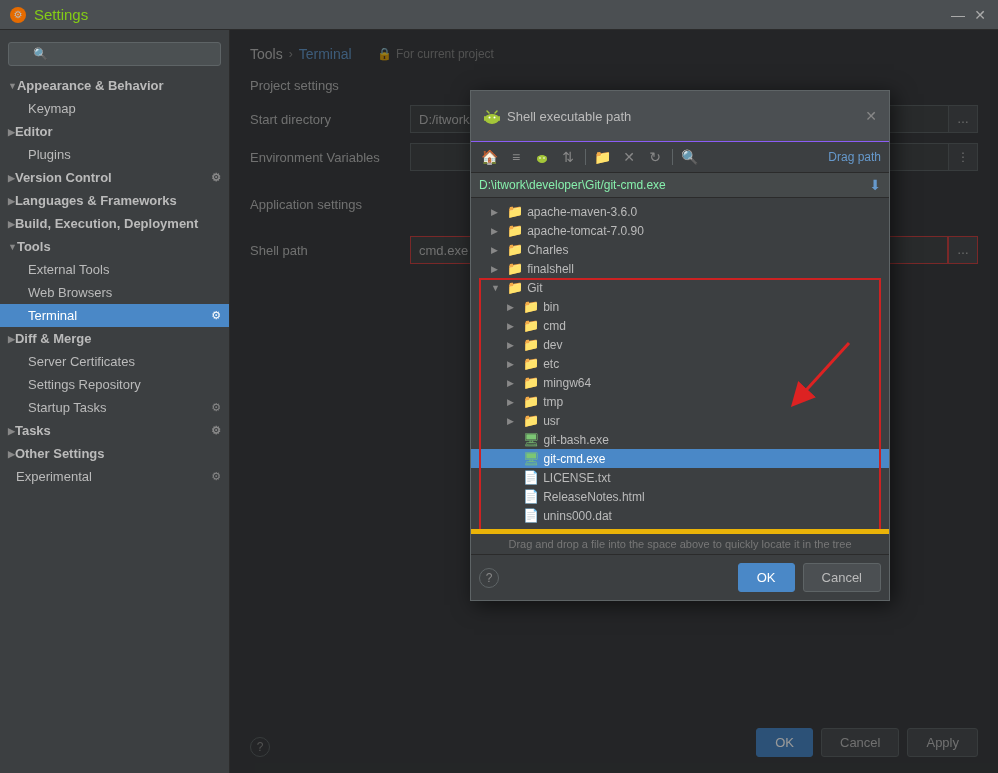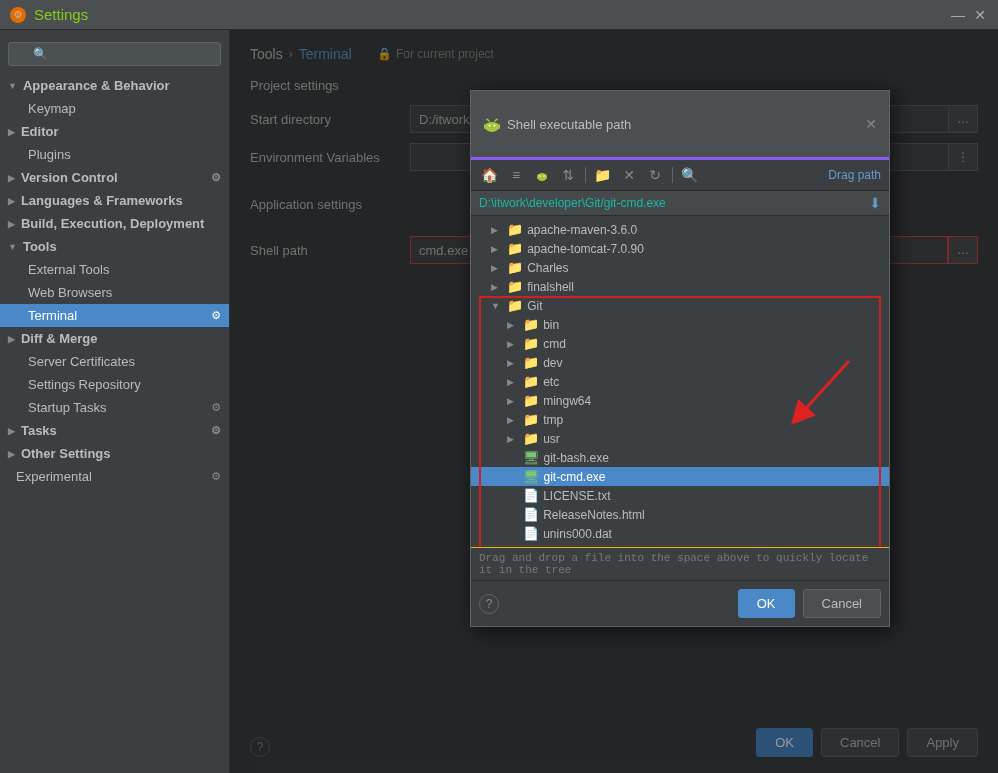--- a/index.html
+++ b/index.html
@@ -105,21 +105,20 @@
       font-size: 13px;
       display: flex;
       align-items: center;
       gap: 6px;
     }
     .sidebar-item.active { background: #4a88c7; color: #fff; }
 
     .sidebar-group {
       display: flex;
       align-items: center;
-      gap: 6px;
       padding: 4px 8px;
       cursor: pointer;
       color: #bbb;
       font-size: 13px;
       font-weight: 600;
     }
 
     .arrow {
       font-size: 9px;
       color: #888;
@@ -266,25 +265,25 @@
       width: 420px;
       background: #3c3f41;
       border: 1px solid #5e6466;
       display: flex;
       flex-direction: column;
       box-shadow: 4px 4px 20px rgba(0,0,0,0.6);
     }
 
     .dialog-title-bar {
       background: #4b4f52;
-      padding: 24px 12px;
+      padding: 16px 12px;
       display: flex;
       align-items: center;
       justify-content: space-between;
-      border-bottom: 3px solid #8b5cf6;
+      border-bottom: 1px solid #8b5cf6;
     }
     .dialog-close {
       cursor: pointer;
       color: #888;
       font-size: 14px;
     }
 
     .dialog-toolbar {
       background: #3c3f41;
       border-bottom: 1px solid #2b2b2b;
@@ -323,21 +322,21 @@
       border-bottom: 1px solid #2b2b2b;
       padding: 4px 8px;
       display: flex;
       align-items: center;
       gap: 6px;
     }
     .dialog-path-input {
       flex: 1;
       background: transparent;
       border: none;
-      color: #14b8a6;
+      color: #86efac;
       font-size: 12px;
       outline: none;
     }
     .dialog-path-download {
       color: #6699cc;
       font-size: 14px;
       cursor: pointer;
     }
 
     .dialog-file-tree {
@@ -365,26 +364,25 @@
       font-size: 9px;
       color: #888;
       flex-shrink: 0;
     }
 
     .tree-indent1 { padding-left: 20px; }
     .tree-indent2 { padding-left: 36px; }
 
     .dialog-drag-hint {
       background: #3c3f41;
-      border-top: 1px solid #eab308;
+      border-top: 5px solid #eab308;
       padding: 4px 8px;
       font-size: 11px;
       color: #777;
-      text-align: left;
-      font-family: Liberation Mono, monospace;
+      text-align: center;
     }
 
     .dialog-bottom-buttons {
       background: #3c3f41;
       border-top: 1px solid #2b2b2b;
       padding: 8px;
       display: flex;
       align-items: center;
       justify-content: space-between;
     }

